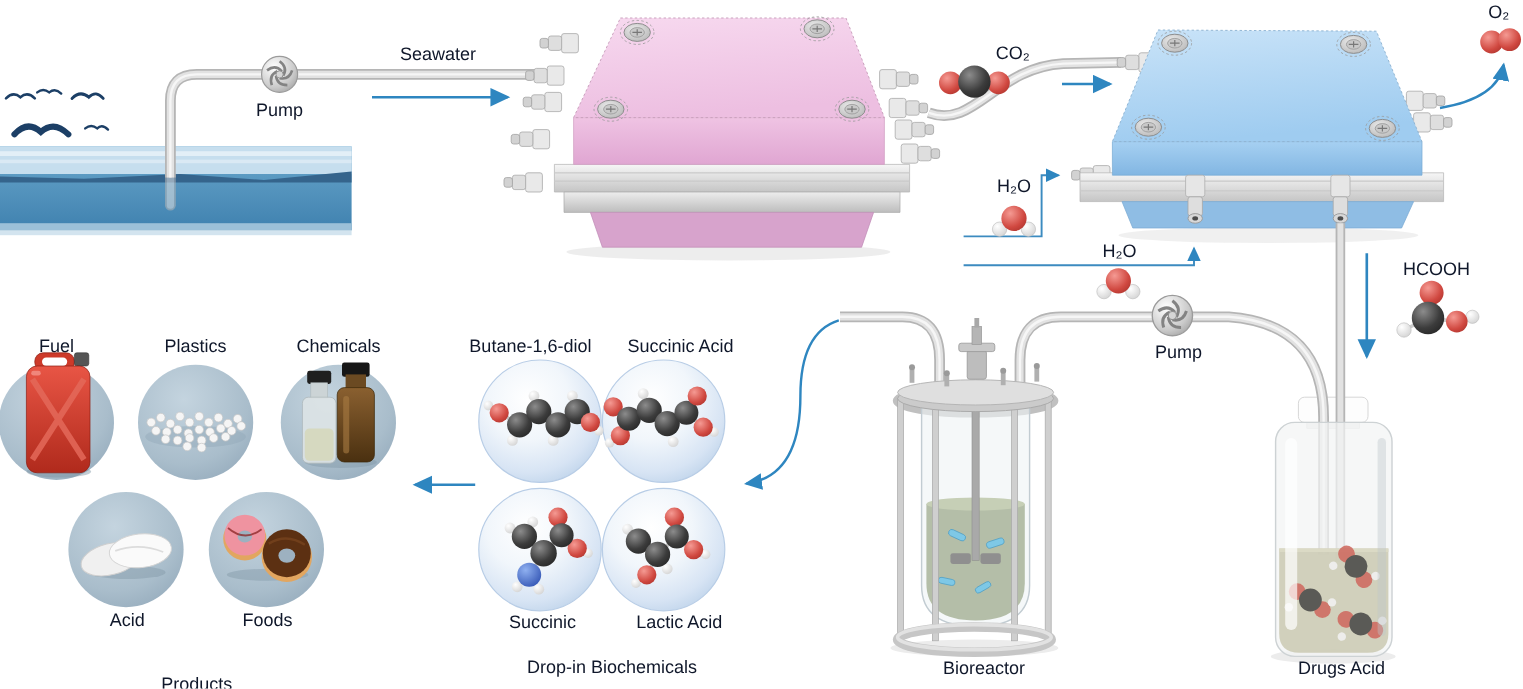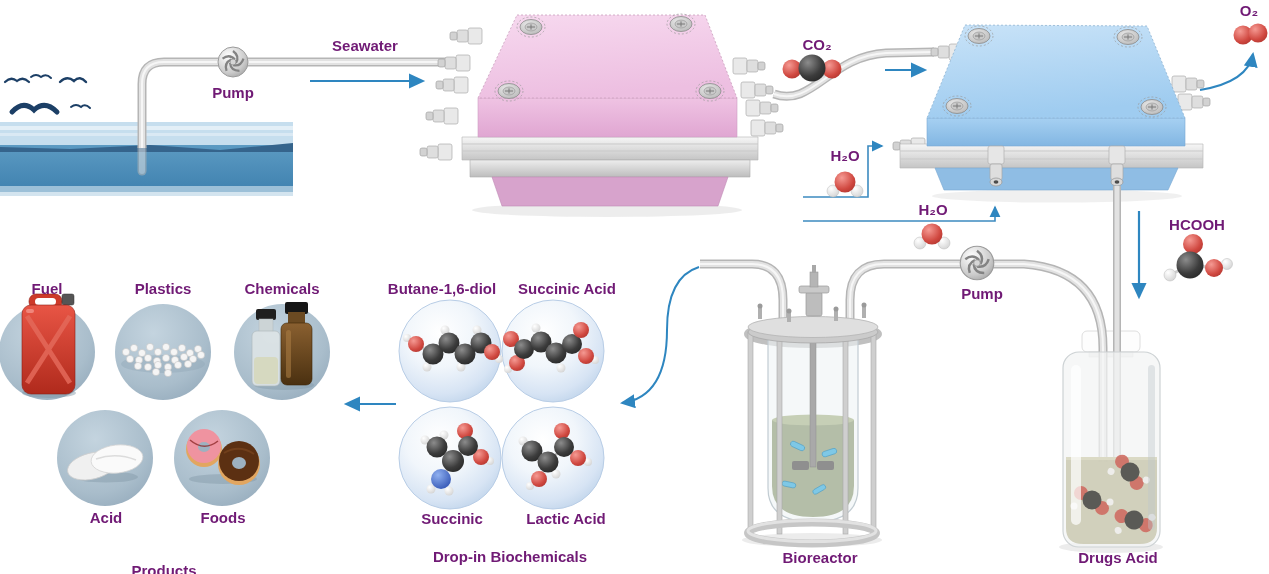--- a/index.html
+++ b/index.html
@@ -1,20 +1,20 @@
 <!DOCTYPE html>
 <html><head>
 <meta charset="utf-8">
 <style>
   html,body{margin:0;padding:0;background:#fff;}
   #canvas{position:relative;width:1269px;height:574px;background:#ffffff;overflow:hidden;
           font-family:"Liberation Sans","DejaVu Sans",sans-serif;}
   #scene{position:absolute;left:0;top:0;width:1269px;height:574px;}
   .lbl{position:absolute;transform:translateX(-50%);font-size:15px;line-height:17px;
-       color:#701a75;white-space:nowrap;z-index:3;font-weight:bold;}
+       color:#0f172a;white-space:nowrap;z-index:3;}
 </style>
 </head>
 <body>
 
 <div id="canvas">
 <svg id="scene" viewBox="0 0 1269 574" xmlns="http://www.w3.org/2000/svg">
 <defs>
   <linearGradient id="gSea" x1="0" y1="0" x2="0" y2="1">
           <stop offset="0" stop-color="#6aa7cc"></stop>
           <stop offset="1" stop-color="#3f81af"></stop>
@@ -490,21 +490,21 @@
     <circle cx="239" cy="464" r="21" fill="#e2a660"></circle>
     <circle cx="239" cy="461" r="20" fill="#5c3012"></circle>
     <ellipse cx="239" cy="463" rx="7" ry="6" fill="#9db1c0"></ellipse>
     <path d="M224 453 Q239 444 254 454" stroke="#7a4620" stroke-width="2" fill="none" opacity="0.7"></path>
   </g>
 </g>
 </svg>
 
 <div class="lbl" style="left:365px;top:37px">Seawater</div>
 <div class="lbl" style="left:233px;top:84px">Pump</div>
-<div class="lbl" style="left:817px;top:36px">CO₂</div>
+<div class="lbl" style="left:844px;top:36px">CO₂</div>
 <div class="lbl" style="left:1249px;top:2px">O₂</div>
 <div class="lbl" style="left:845px;top:147px">H₂O</div>
 <div class="lbl" style="left:933px;top:201px">H₂O</div>
 <div class="lbl" style="left:1197px;top:216px">HCOOH</div>
 <div class="lbl" style="left:982px;top:285px">Pump</div>
 
 <div class="lbl" style="left:47px;top:280px">Fuel</div>
 <div class="lbl" style="left:163px;top:280px">Plastics</div>
 <div class="lbl" style="left:282px;top:280px">Chemicals</div>
 <div class="lbl" style="left:106px;top:509px">Acid</div>

